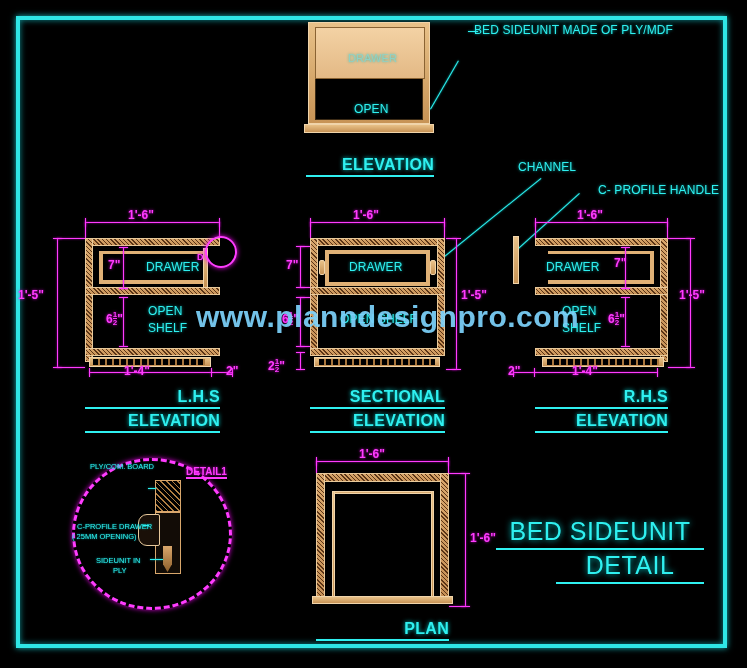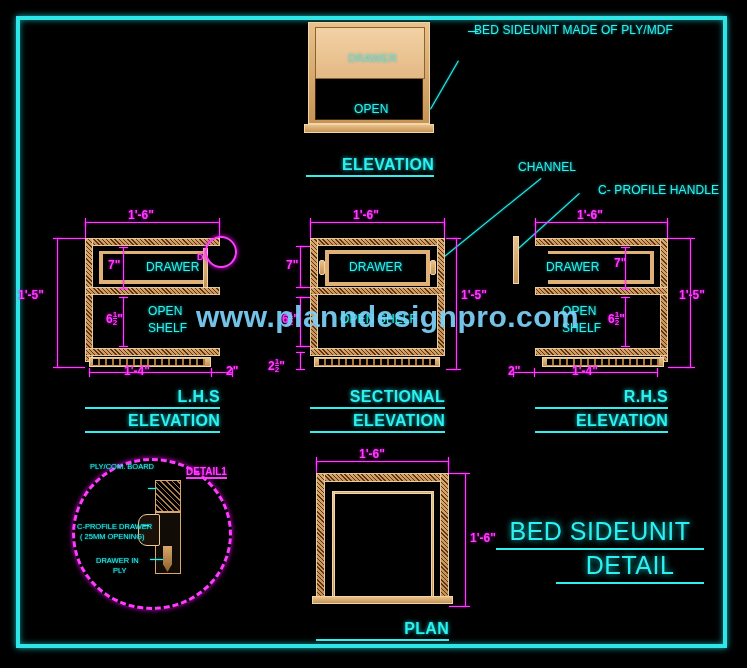--- a/index.html
+++ b/index.html
@@ -303,23 +303,23 @@
   <div class="abs" style="left:138px;top:514px;width:22px;height:32px;
        border:1px solid #e8c99b;border-radius:9px 2px 2px 9px;
        background:#1a1008;box-sizing:border-box;"></div>
   <div class="abs" style="left:163px;top:546px;width:9px;height:26px;
        background:linear-gradient(#d9a76c,#8d5f2b);
        clip-path:polygon(0 0,100% 0,100% 70%,50% 100%,0 70%);"></div>
 
   <div class="dtl" style="left:90px;top:462px;">PLY/COM. BOARD</div>
   <div class="leader" style="left:148px;top:488px;width:8px;"></div>
   <div class="dtl" style="left:77px;top:522px;">C-PROFILE DRAWER</div>
-  <div class="dtl" style="left:80px;top:532px;">( 25MM OPENING)</div>
+  <div class="dtl" style="left:72px;top:532px;">( 25MM OPENING)</div>
   <div class="leader" style="left:143px;top:525px;width:6px;"></div>
-  <div class="dtl" style="left:96px;top:556px;">DRAWER IN</div>
+  <div class="dtl" style="left:96px;top:556px;">SIDEUNIT IN</div>
   <div class="dtl" style="left:113px;top:566px;">PLY</div>
   <div class="leader" style="left:150px;top:559px;width:13px;"></div>
 
   <div class="mline h" style="left:316px;top:461px;width:133px;"></div>
   <div class="tick" style="left:316px;top:457px;"></div>
   <div class="tick" style="left:448px;top:457px;"></div>
   <div class="mline v" style="left:316px;top:461px;height:12px;"></div>
   <div class="mline v" style="left:448px;top:461px;height:12px;"></div>
   <div class="dim" style="left:359px;top:447px;">1'-6"</div>
 

